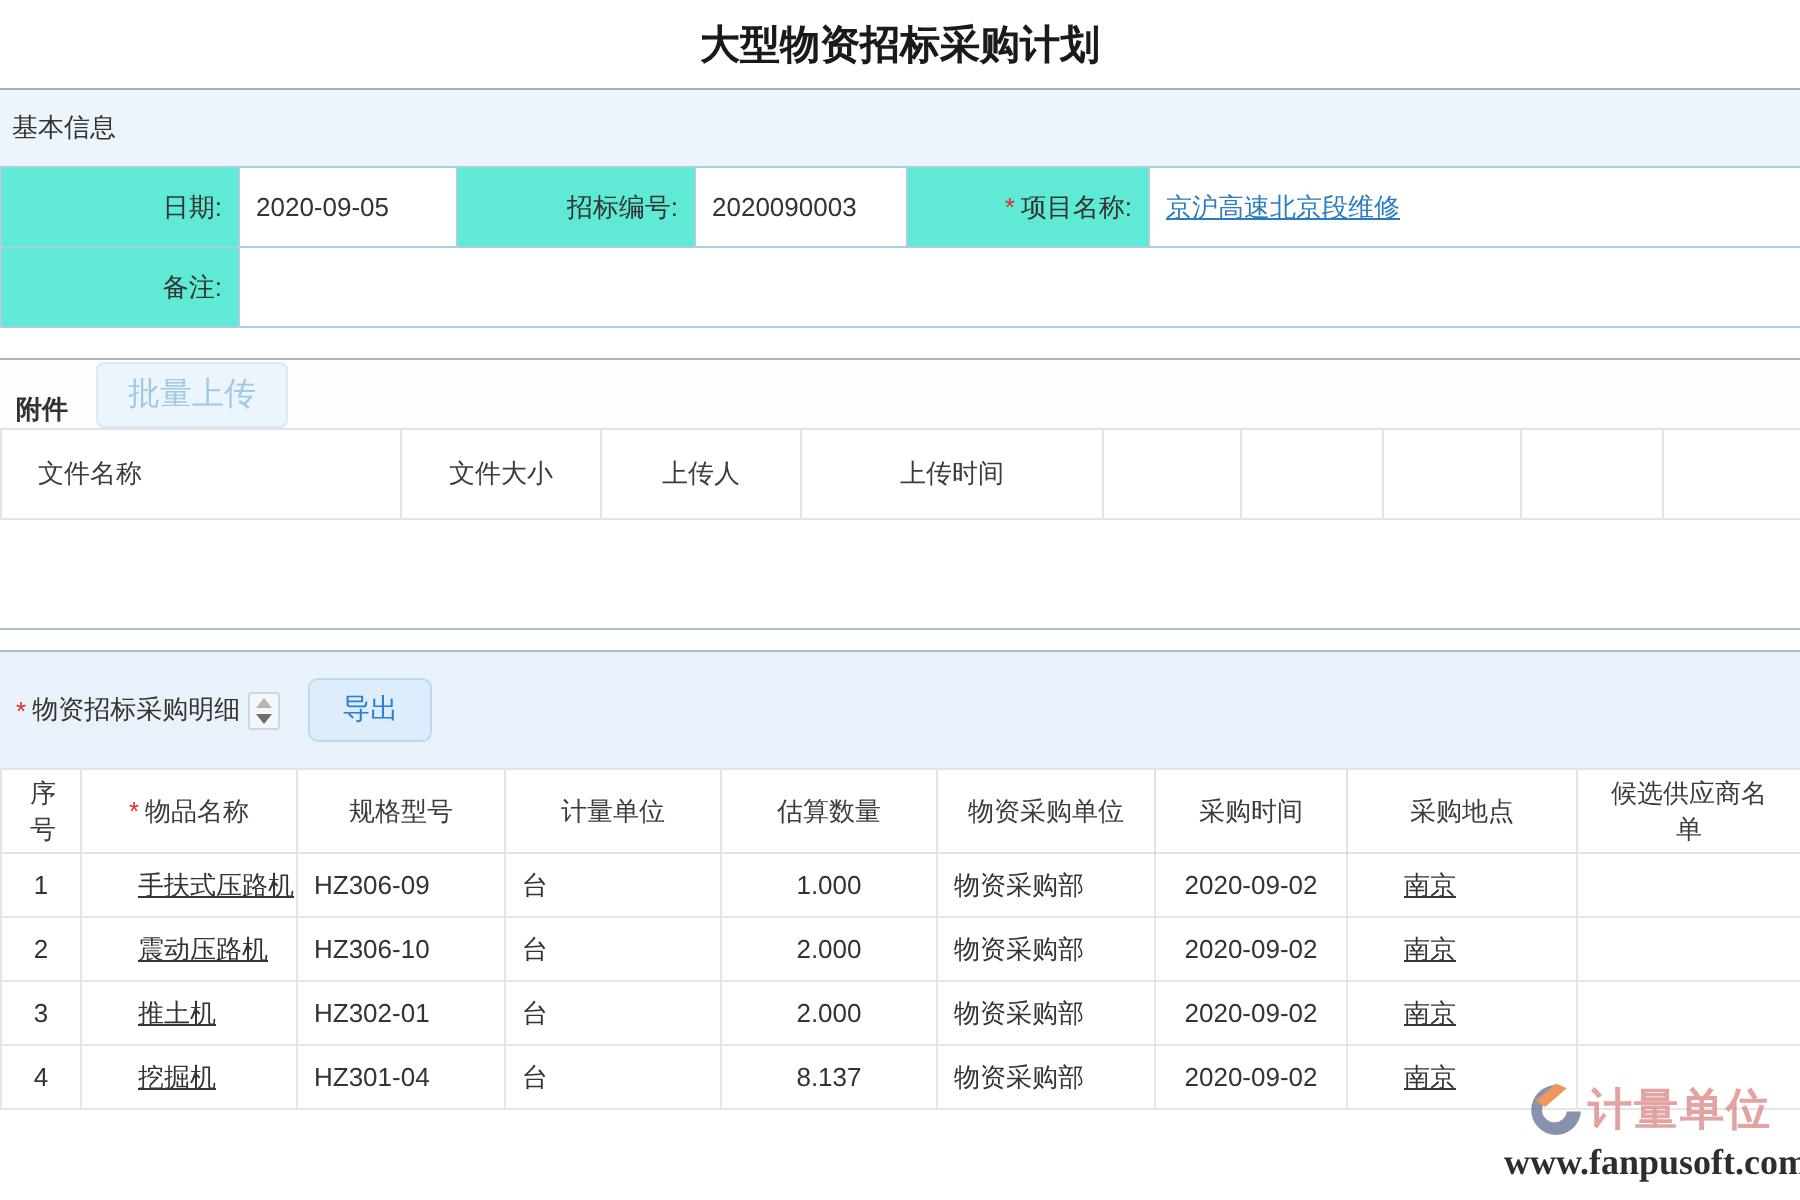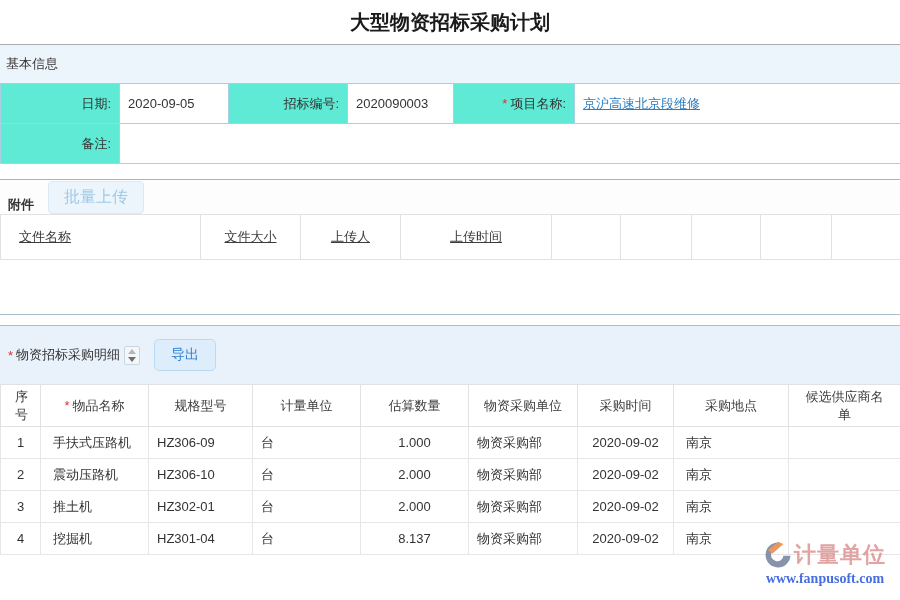--- a/index.html
+++ b/index.html
@@ -34,38 +34,38 @@
   
   .spinner{display:inline-flex;flex-direction:column;justify-content:center;align-items:center;
     width:14px;height:17px;margin-left:4px;border:1px solid #c9d7e1;background:#f3f7fa;
     border-radius:2px;gap:3px;cursor:pointer;}
   .tri-up{width:0;height:0;border-left:4px solid transparent;border-right:4px solid transparent;
     border-bottom:5px solid #b5b5b5;}
   .tri-down{width:0;height:0;border-left:4px solid transparent;border-right:4px solid transparent;
     border-top:5px solid #6e6e6e;}
   
   .attach-table th{border:1px solid #e2e2e2;height:45px;font-weight:normal;color:#3c3c3c;
-    text-align:center;box-sizing:border-box;background:#fff;text-decoration:underline;}
+    text-align:center;box-sizing:border-box;background:#fff;}
   .attach-table th.first{text-align:left;padding-left:18px;}
   .attach-empty{height:54px;border-bottom:1px solid #a9bfca;background:#fff;}
   .gap15{height:15px;} .gap10{height:10px;}
   
   .detail-table th{border:1px solid #e2e2e2;height:42px;font-weight:normal;color:#3c3c3c;
     text-align:center;padding:2px 14px;box-sizing:border-box;background:#fff;}
   .detail-table td{border:1px solid #e6e6e6;height:32px;padding:0 8px;box-sizing:border-box;
     white-space:nowrap;overflow:hidden;background:#fff;}
   .detail-table td.c{text-align:center;padding:0 2px;}
-  .detail-table td.l12{padding-left:12px;}
+  .detail-table td.l12{padding-left:28px;text-decoration:underline;}
   
   .watermark{position:absolute;right:2px;top:540px;width:146px;text-align:center;
     opacity:.82;pointer-events:none;}
   .wm-row{display:flex;align-items:center;justify-content:center;gap:2px;}
   .wm-brand{font-size:22px;font-weight:bold;color:#dd9090;letter-spacing:1px;}
   .wm-url{font-family:"Liberation Serif","DejaVu Serif",serif;font-weight:bold;
-    font-size:14px;color:#1d4ed8;margin-top:1px;}
+    font-size:18px;color:#000000;margin-top:1px;}
 </style>
 </head>
 <body>
 
 <div class="title-bar">大型物资招标采购计划</div>
 
 <div class="band-basic">
   <span>基本信息</span>
 </div>
 

